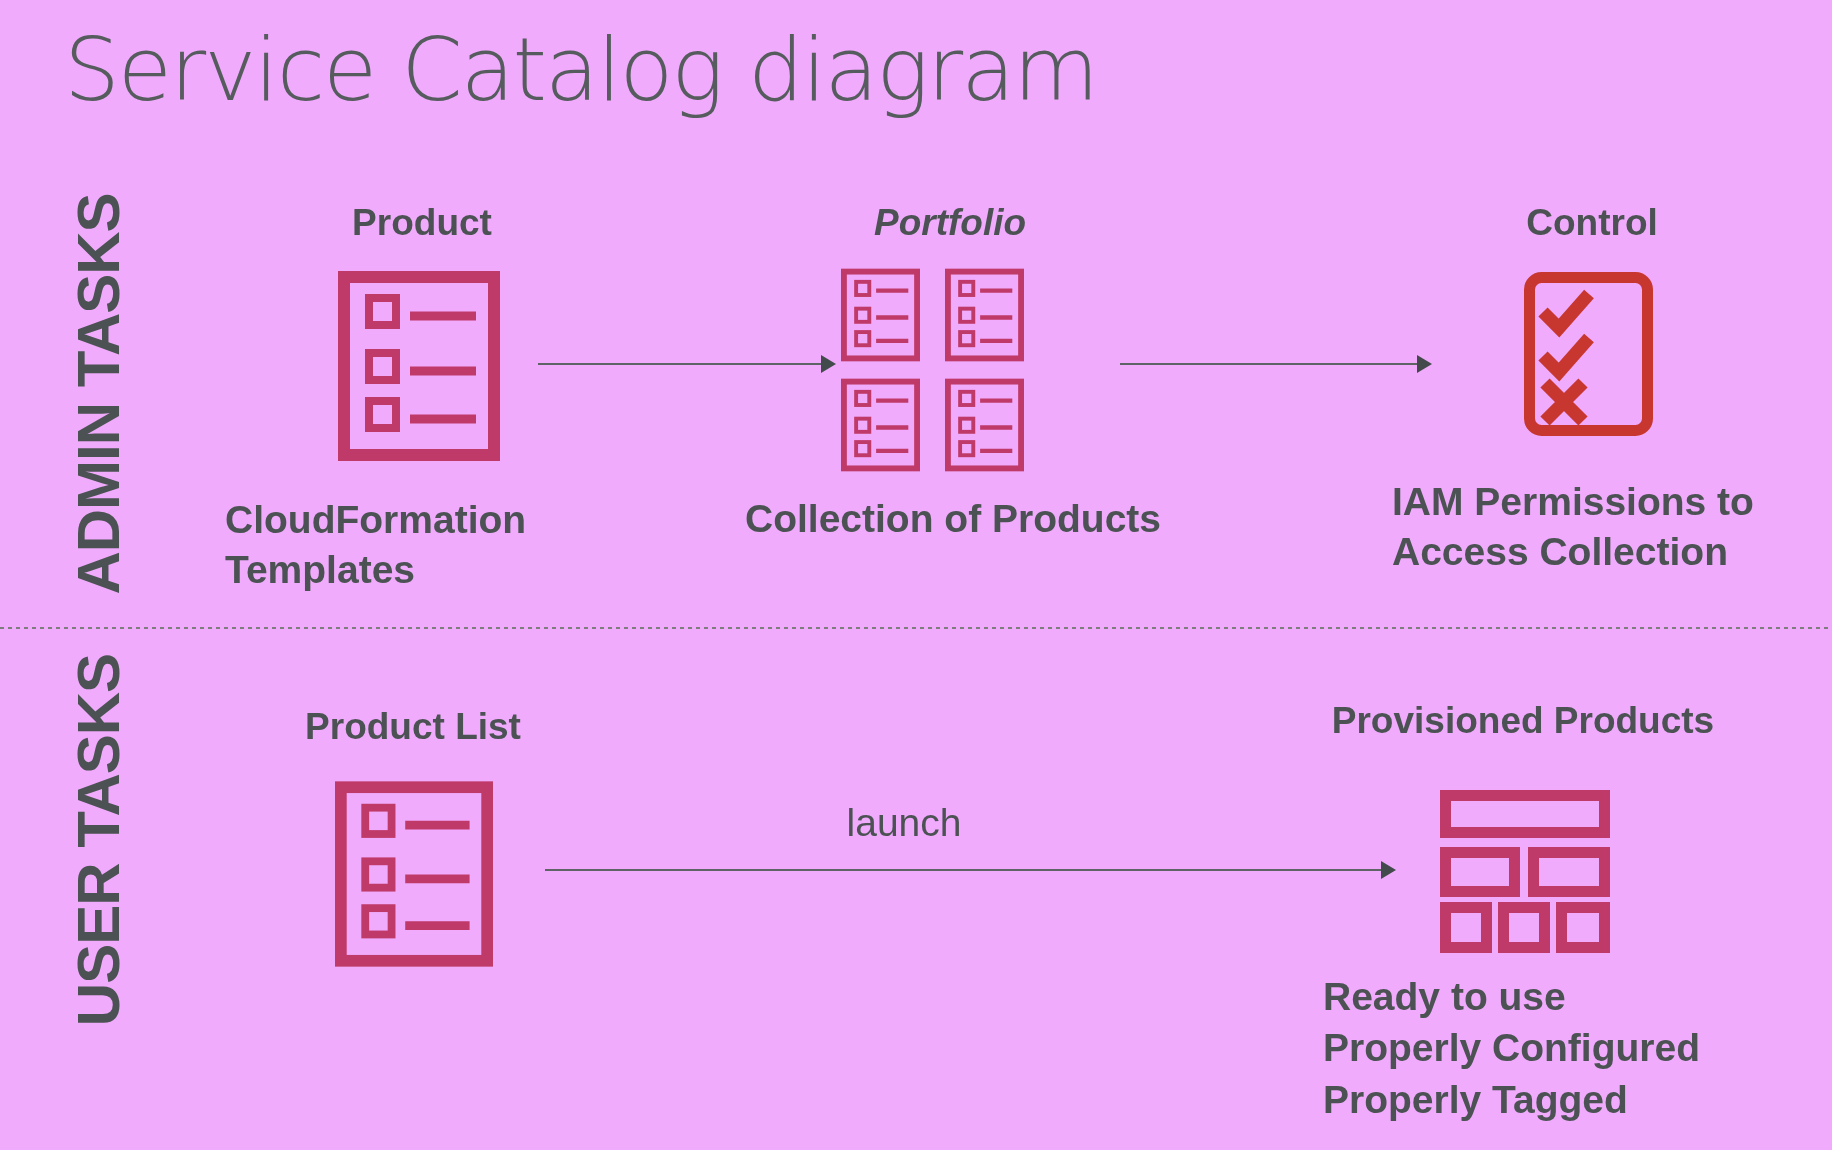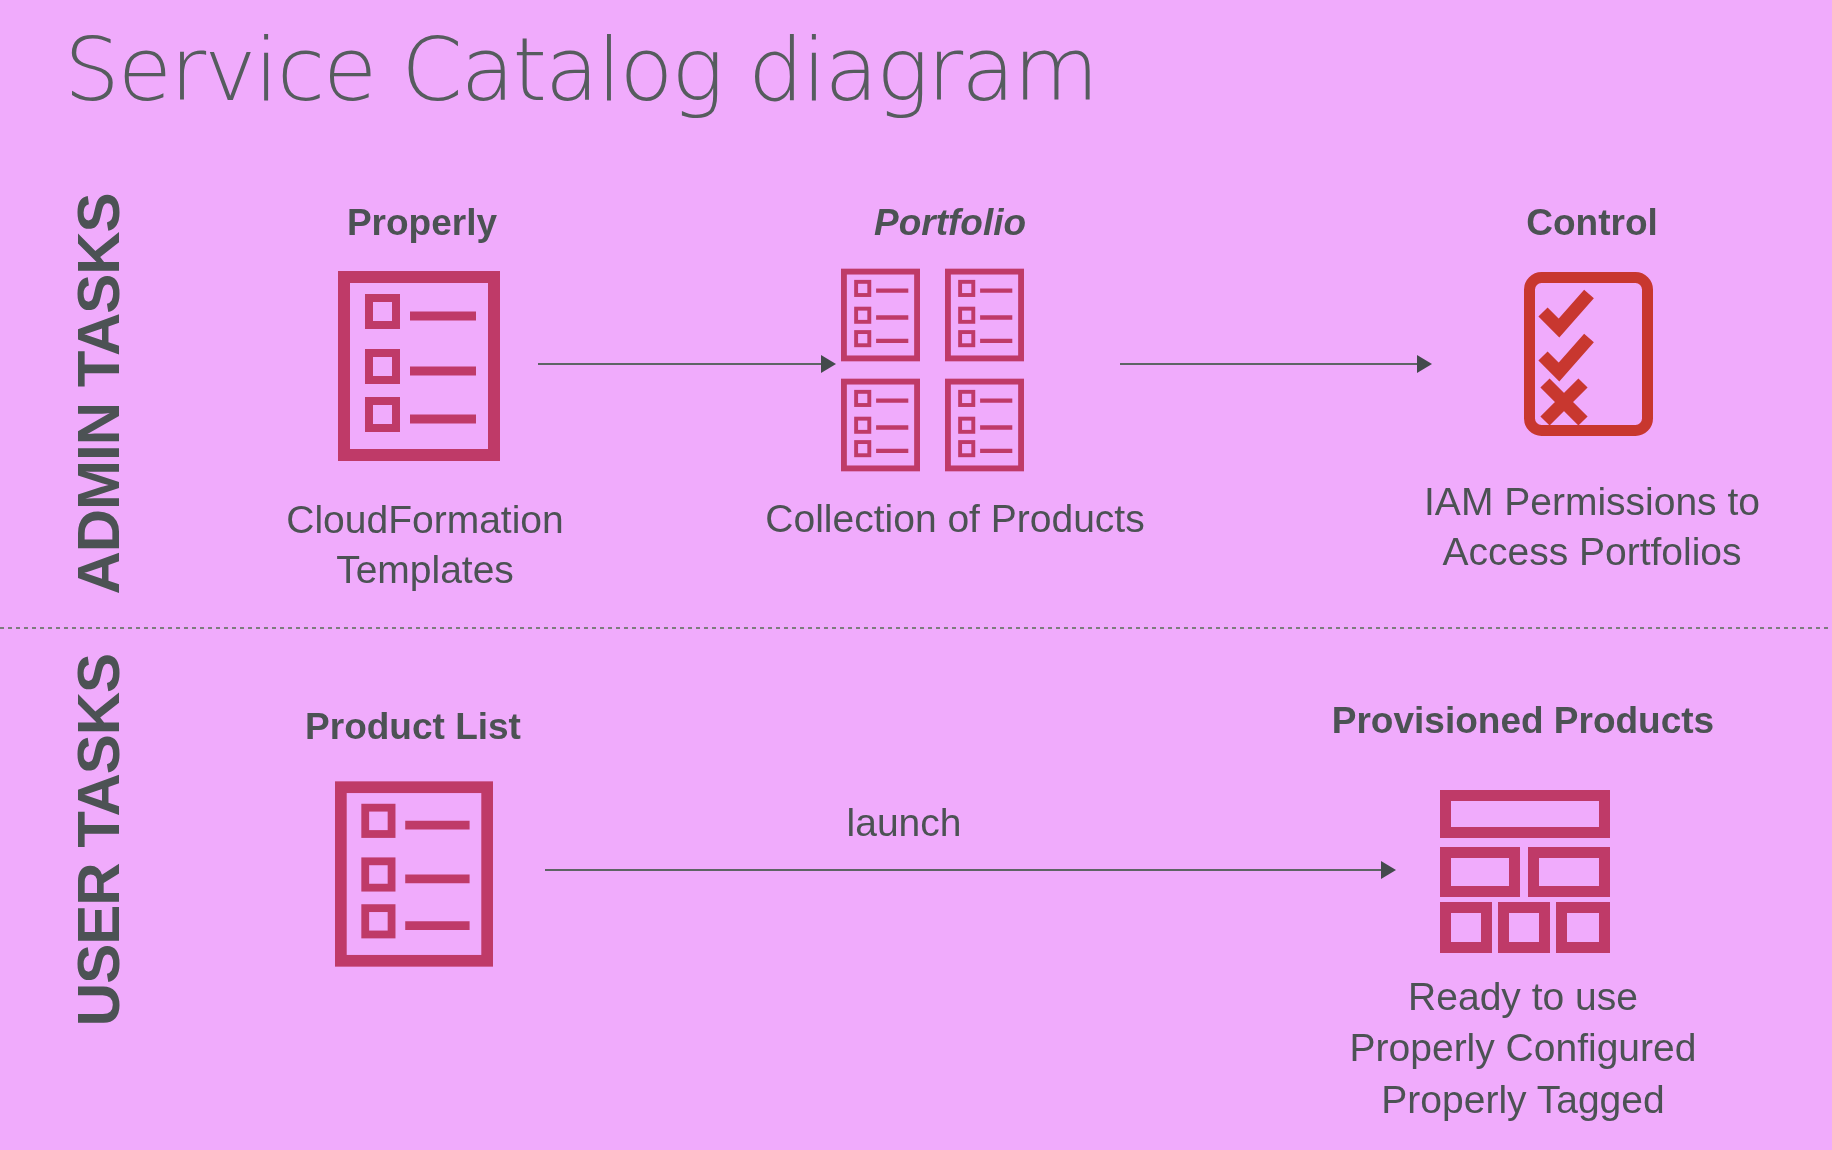--- a/index.html
+++ b/index.html
@@ -19,21 +19,21 @@
     font-size:60px;font-weight:700;letter-spacing:-1px;text-align:center;line-height:66px;
     color:var(--text,#4c5254);white-space:nowrap;
   }
   .vlabel.admin{top:361px;}
   .vlabel.user{top:807px;}
   .node-title{
     position:absolute;font-size:37px;font-weight:700;text-align:center;
     color:var(--text,#4c5254);white-space:nowrap;
   }
   .caption{
-    position:absolute;font-size:39px;font-weight:400;text-align:center;line-height:1.27;
+    position:absolute;font-size:39px;font-weight:700;line-height:1.27;
     color:var(--text,#4c5254);white-space:pre-line;
   }
   .icon{position:absolute;display:block;}
   .icon-pink{color:var(--pink,#bf3a68);}
   .icon-red{color:var(--red,#c8372f);}
   .portfolio-grid{
     position:absolute;left:841px;top:268px;
     display:grid;grid-template-columns:79px 79px;grid-auto-rows:94px;
     column-gap:25px;row-gap:16px;
   }
@@ -109,21 +109,21 @@
     </symbol>
   </defs>
 </svg>
 
 <div class="canvas">
 
   <div class="page-title">Service Catalog diagram</div>
 
   <div class="vlabel admin">ADMIN TASKS</div>
 
-  <div class="node-title t-product">Properly</div>
+  <div class="node-title t-product">Product</div>
   <svg class="icon icon-pink i-product" width="162" height="190">
     <use href="#sym-list"></use>
   </svg>
   <div class="caption c-product">CloudFormation
 Templates</div>
 
   <div class="arrow a1"></div>
 
   <div class="node-title t-portfolio">Portfolio</div>
   <div class="portfolio-grid">
@@ -142,21 +142,21 @@
   </div>
   <div class="caption c-portfolio">Collection of Products</div>
 
   <div class="arrow a2"></div>
 
   <div class="node-title t-control">Control</div>
   <svg class="icon icon-red i-control" width="131" height="166">
     <use href="#sym-checklist"></use>
   </svg>
   <div class="caption c-control">IAM Permissions to
-Access Portfolios</div>
+Access Collection</div>
 
   <div class="divider"></div>
 
   <div class="vlabel user">USER TASKS</div>
 
   <div class="node-title t-product-list">Product List</div>
   <svg class="icon icon-pink i-product-list" width="158" height="194">
     <use href="#sym-list"></use>
   </svg>
 

